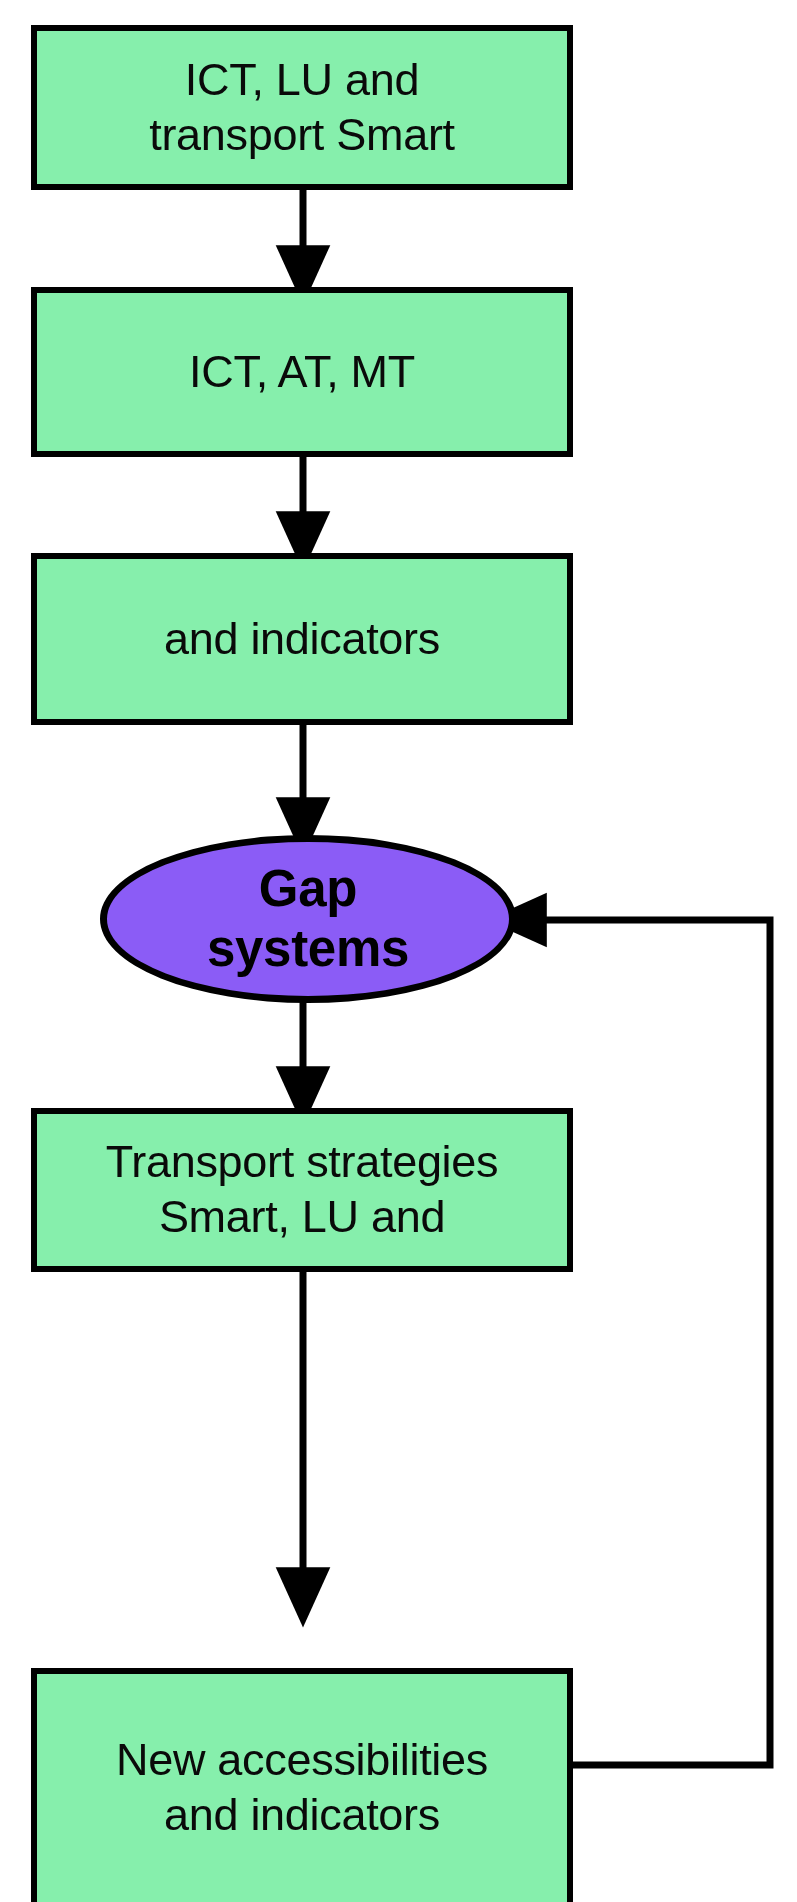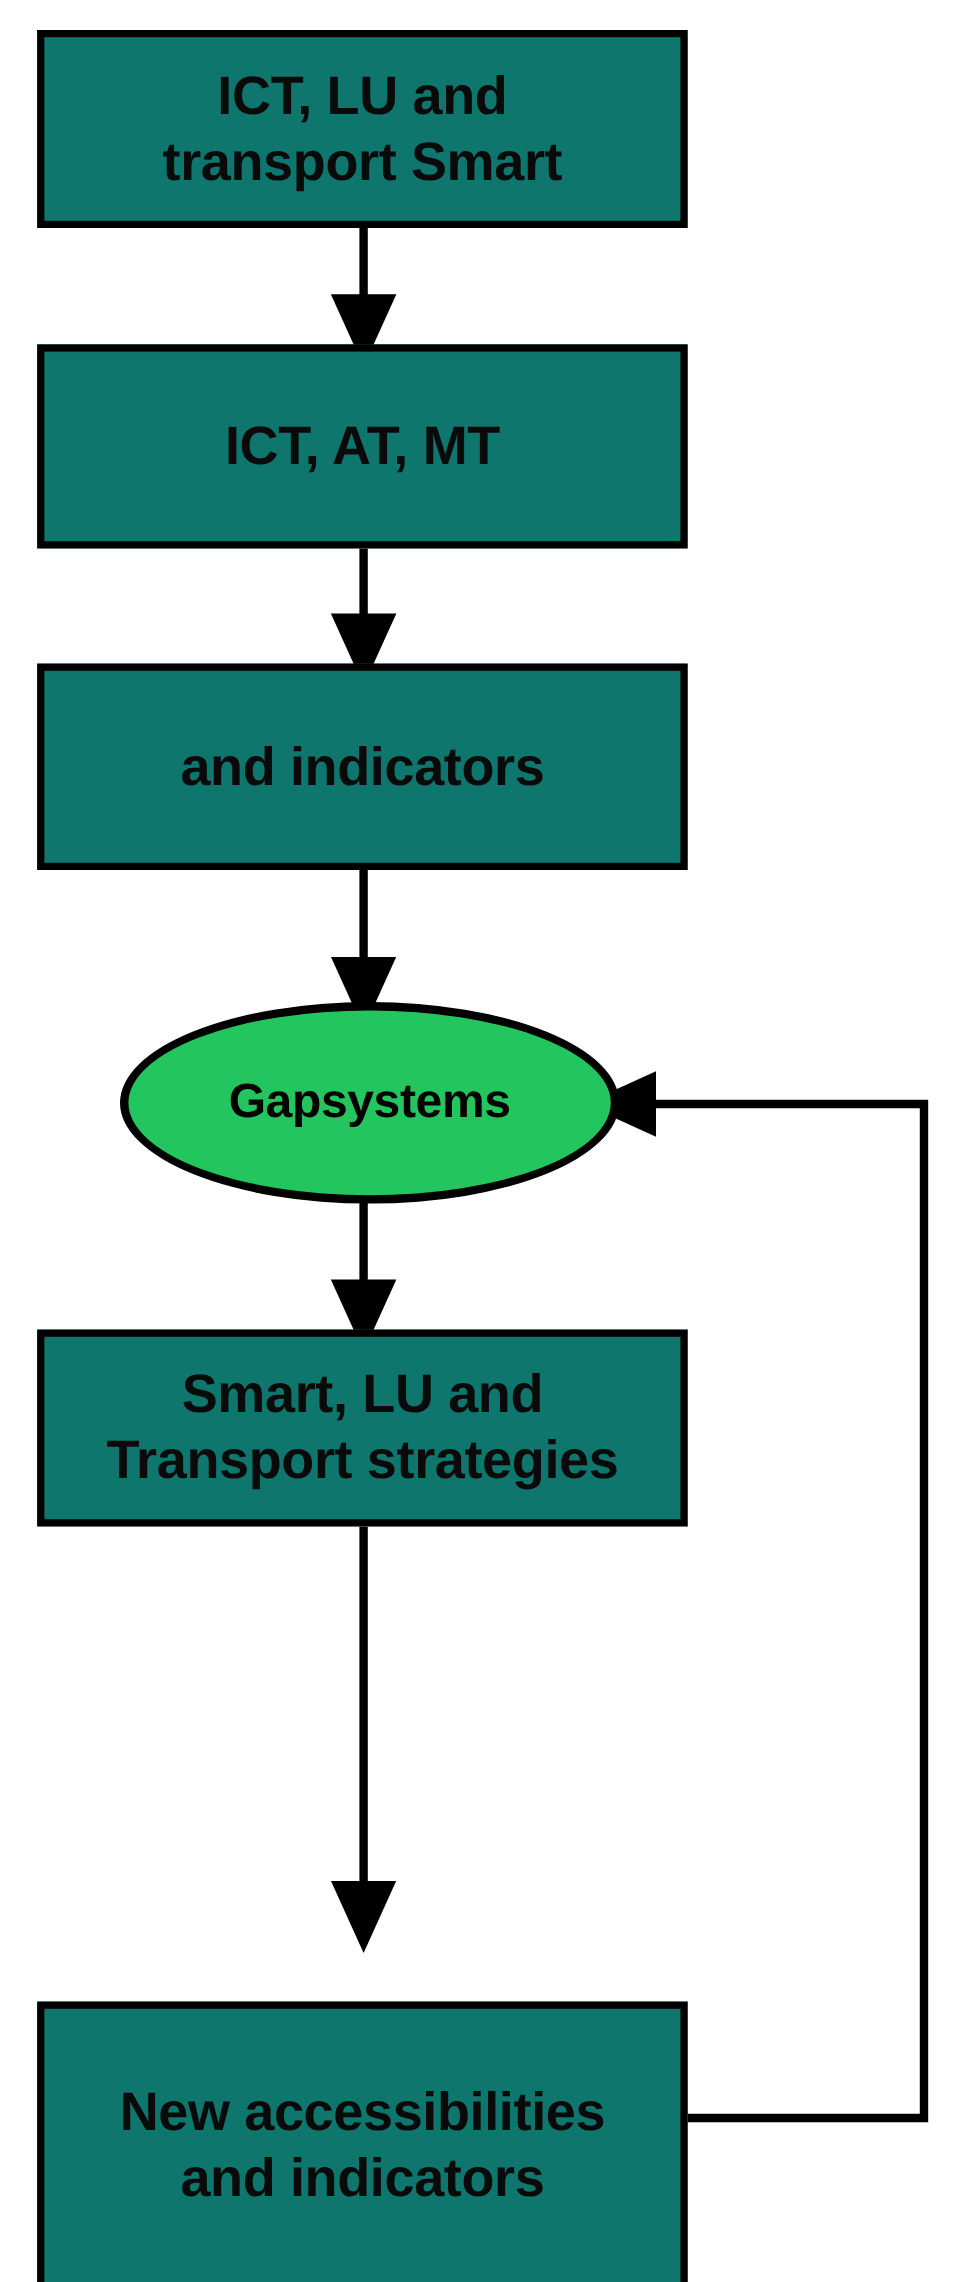--- a/index.html
+++ b/index.html
@@ -14,49 +14,49 @@
     position: relative;
     width: 797px;
     height: 1902px;
     background: #ffffff;
     overflow: hidden;
   }
   .node-box {
     position: absolute;
     box-sizing: border-box;
     border: 6px solid #000000;
-    background: #0f766e;
+    background: #86efac;
     display: flex;
     flex-direction: column;
     align-items: center;
     justify-content: center;
     text-align: right;
     color: #0a0a0a;
     font-size: 45px;
     line-height: 1.22;
-    font-weight: 700;
+    font-weight: 400;
     letter-spacing: -0.3px;
   }
   .node-box .line {
     display: block;
     white-space: nowrap;
   }
   .node-ellipse {
     position: absolute;
     box-sizing: border-box;
     border: 7px solid #000000;
     border-radius: 50%;
-    background: #22c55e;
+    background: #8b5cf6;
     display: flex;
-    flex-direction: row;
+    flex-direction: column;
     align-items: center;
     justify-content: center;
     text-align: center;
     color: #000000;
-    font-size: 40px;
+    font-size: 51px;
     line-height: 1.18;
     font-weight: 700;
     letter-spacing: -0.3px;
   }
   .node-ellipse .line {
     display: block;
     white-space: nowrap;
   }
   .edge-svg {
     position: absolute;
@@ -116,22 +116,22 @@
   <div class="node-box" style="left:31px; top:553px; width:542px; height:172px;">
     <span class="line">and indicators</span>
   </div>
 
   <div class="node-ellipse" style="left:100px; top:835px; width:416px; height:168px;">
     <span class="line">Gap</span>
     <span class="line">systems</span>
   </div>
 
   <div class="node-box" style="left:31px; top:1108px; width:542px; height:164px;">
+    <span class="line">Transport strategies</span>
     <span class="line">Smart, LU and</span>
-    <span class="line">Transport strategies</span>
   </div>
 
   <div class="node-box" style="left:31px; top:1668px; width:542px; height:240px;">
     <span class="line">New accessibilities</span>
     <span class="line">and indicators</span>
   </div>
 
 </div>
 
 </body></html>

